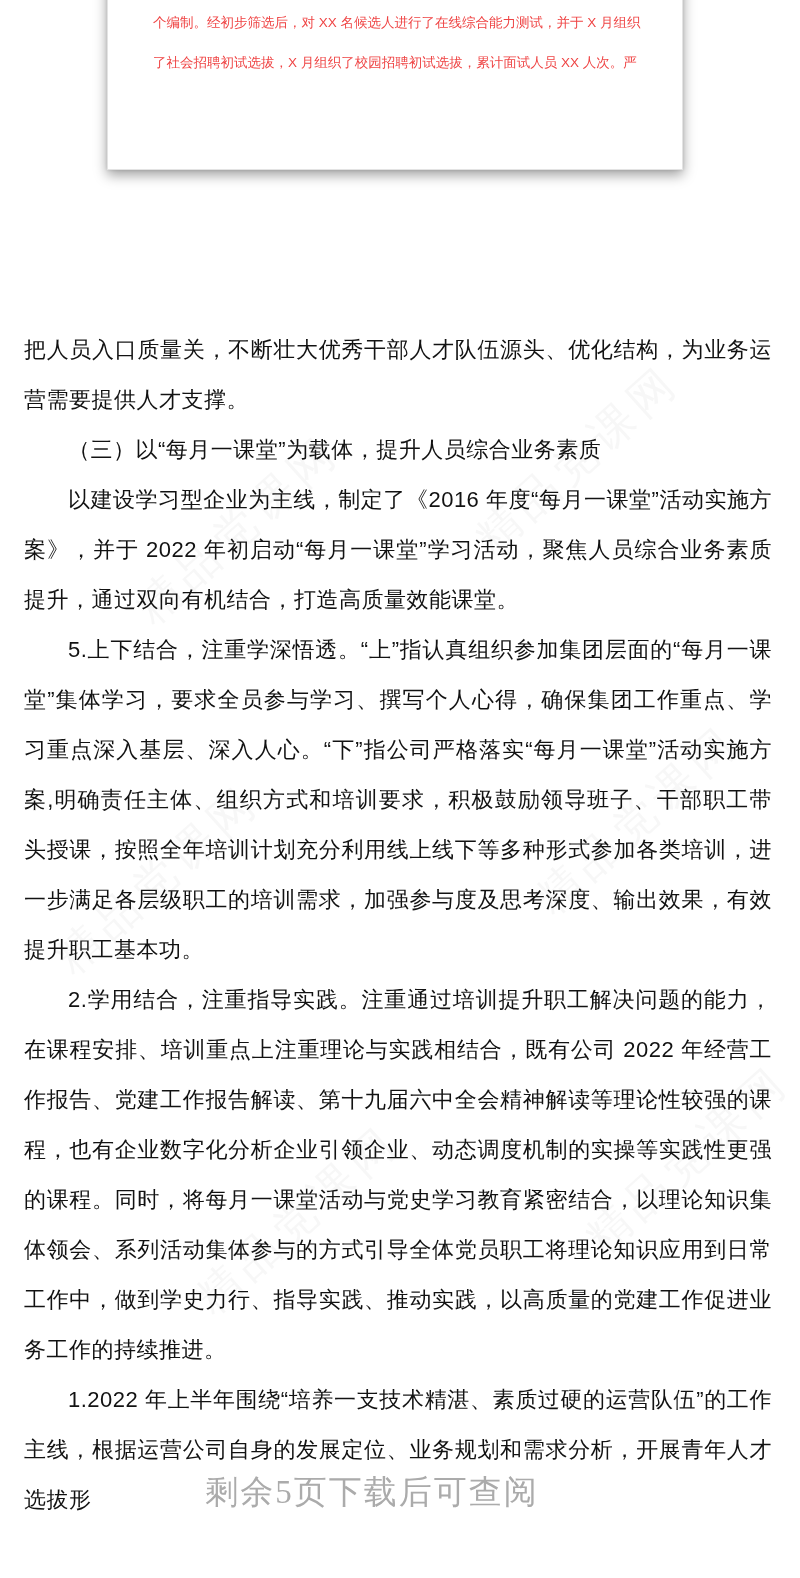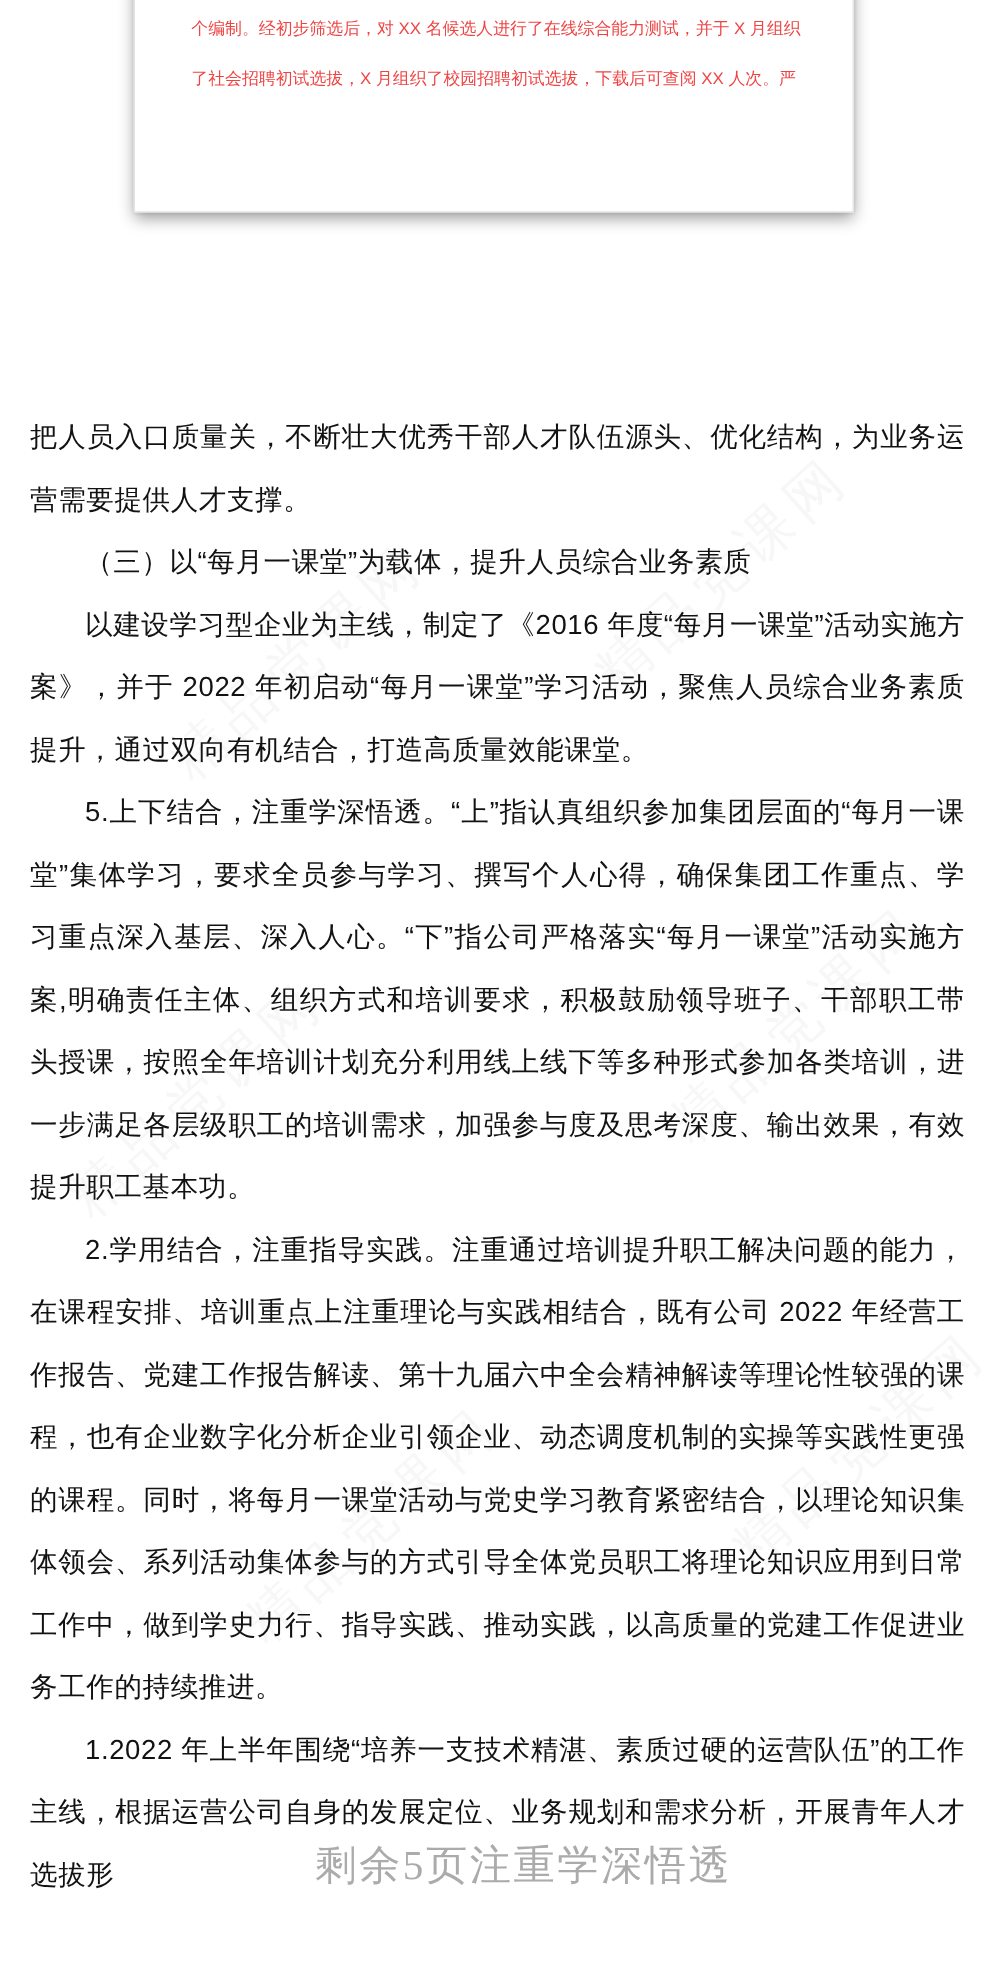--- a/index.html
+++ b/index.html
@@ -69,49 +69,48 @@
   .doc-body p.indent { text-indent:2em; }
 
   
   .footer {
     position:absolute;
     left:0; top:1470px;
     width:744px;
     display:flex;
     justify-content:center;
     z-index:3;
-    padding-left:47px;
   }
   .footer span {
     font-family:"Liberation Serif","DejaVu Serif",serif;
     font-size:33px;
     color:#ababab;
     letter-spacing:2px;
   }
 </style>
 </head>
 <body>
 
 <div class="preview-card">
   <div class="pline">个编制。经初步筛选后，对 XX 名候选人进行了在线综合能力测试，并于 X 月组织</div>
-  <div class="pline">了社会招聘初试选拔，X 月组织了校园招聘初试选拔，下载后可查阅 XX 人次。严</div>
+  <div class="pline">了社会招聘初试选拔，X 月组织了校园招聘初试选拔，累计面试人员 XX 人次。严</div>
 </div>
 
 <span class="watermark wm1">精品党课网</span>
 <span class="watermark wm2">精品党课网</span>
 <span class="watermark wm3">精品党课网</span>
 <span class="watermark wm4">精品党课网</span>
 <span class="watermark wm5">精品党课网</span>
 <span class="watermark wm6">精品党课网</span>
 
 <div class="doc-body">
   <p>把人员入口质量关，不断壮大优秀干部人才队伍源头、优化结构，为业务运营需要提供人才支撑。</p>
   <p class="indent">（三）以“每月一课堂”为载体，提升人员综合业务素质</p>
   <p class="indent">以建设学习型企业为主线，制定了《2016 年度“每月一课堂”活动实施方案》，并于 2022 年初启动“每月一课堂”学习活动，聚焦人员综合业务素质提升，通过双向有机结合，打造高质量效能课堂。</p>
   <p class="indent">5.上下结合，注重学深悟透。“上”指认真组织参加集团层面的“每月一课堂”集体学习，要求全员参与学习、撰写个人心得，确保集团工作重点、学习重点深入基层、深入人心。“下”指公司严格落实“每月一课堂”活动实施方案,明确责任主体、组织方式和培训要求，积极鼓励领导班子、干部职工带头授课，按照全年培训计划充分利用线上线下等多种形式参加各类培训，进一步满足各层级职工的培训需求，加强参与度及思考深度、输出效果，有效提升职工基本功。</p>
   <p class="indent">2.学用结合，注重指导实践。注重通过培训提升职工解决问题的能力，在课程安排、培训重点上注重理论与实践相结合，既有公司 2022 年经营工作报告、党建工作报告解读、第十九届六中全会精神解读等理论性较强的课程，也有企业数字化分析企业引领企业、动态调度机制的实操等实践性更强的课程。同时，将每月一课堂活动与党史学习教育紧密结合，以理论知识集体领会、系列活动集体参与的方式引导全体党员职工将理论知识应用到日常工作中，做到学史力行、指导实践、推动实践，以高质量的党建工作促进业务工作的持续推进。</p>
   <p class="indent">1.2022 年上半年围绕“培养一支技术精湛、素质过硬的运营队伍”的工作主线，根据运营公司自身的发展定位、业务规划和需求分析，开展青年人才选拔形</p>
 </div>
 
 <div class="footer">
   <span>剩余5页</span>
-  <span>注重学深悟透</span>
+  <span>下载后可查阅</span>
 </div>
 
 </body></html>

